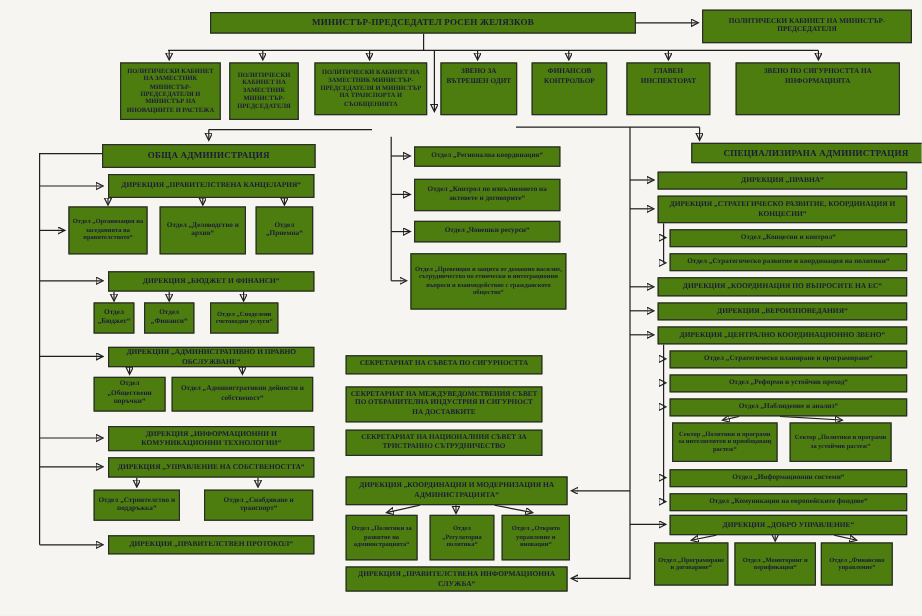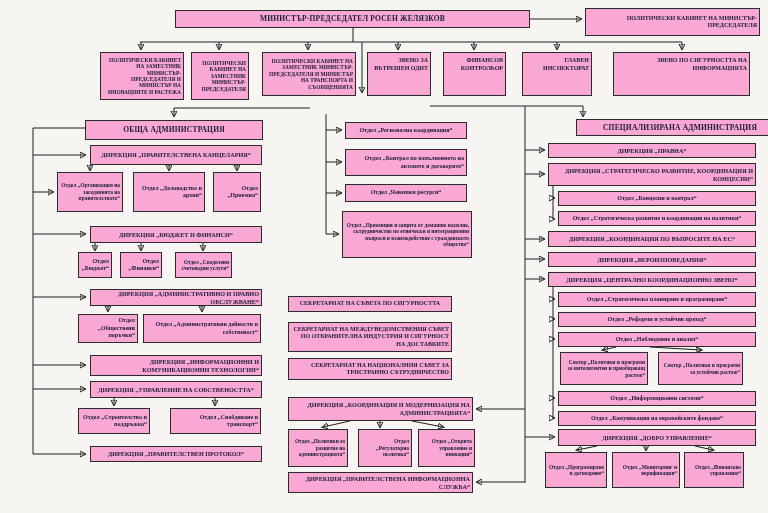--- a/index.html
+++ b/index.html
@@ -1,22 +1,22 @@
 <!DOCTYPE html>
 <html><head>
 <meta charset="utf-8">
 <style>
   html,body{margin:0;padding:0;}
   body{background:#e9e7e2;font-family:"Liberation Serif","DejaVu Serif",serif;}
   .canvas{position:relative;width:768px;height:513px;background:#f6f5f1;overflow:hidden;}
   .box{
     position:absolute;box-sizing:border-box;
-    border:1px solid #2b2b2b;background:#f9a8d4;
+    border:1px solid #2b2b2b;background:#4d7c0f;
     display:flex;align-items:center;justify-content:center;
-    text-align:right;padding:1px 2px;
+    text-align:center;padding:1px 2px;
     font-weight:bold;color:#1b1b3a;
     font-size:6px;line-height:1.25;overflow:hidden;
   }
   .hdr{font-size:7.5px;letter-spacing:.2px;}
   .dir{font-size:6.2px;}
   .tiny{font-size:5.4px;line-height:1.2;}
   svg.wires{position:absolute;left:0;top:0;width:768px;height:513px;pointer-events:none;}
   svg.wires path{stroke:#1f1f1f;stroke-width:1;fill:none;}
 </style>
 </head>

